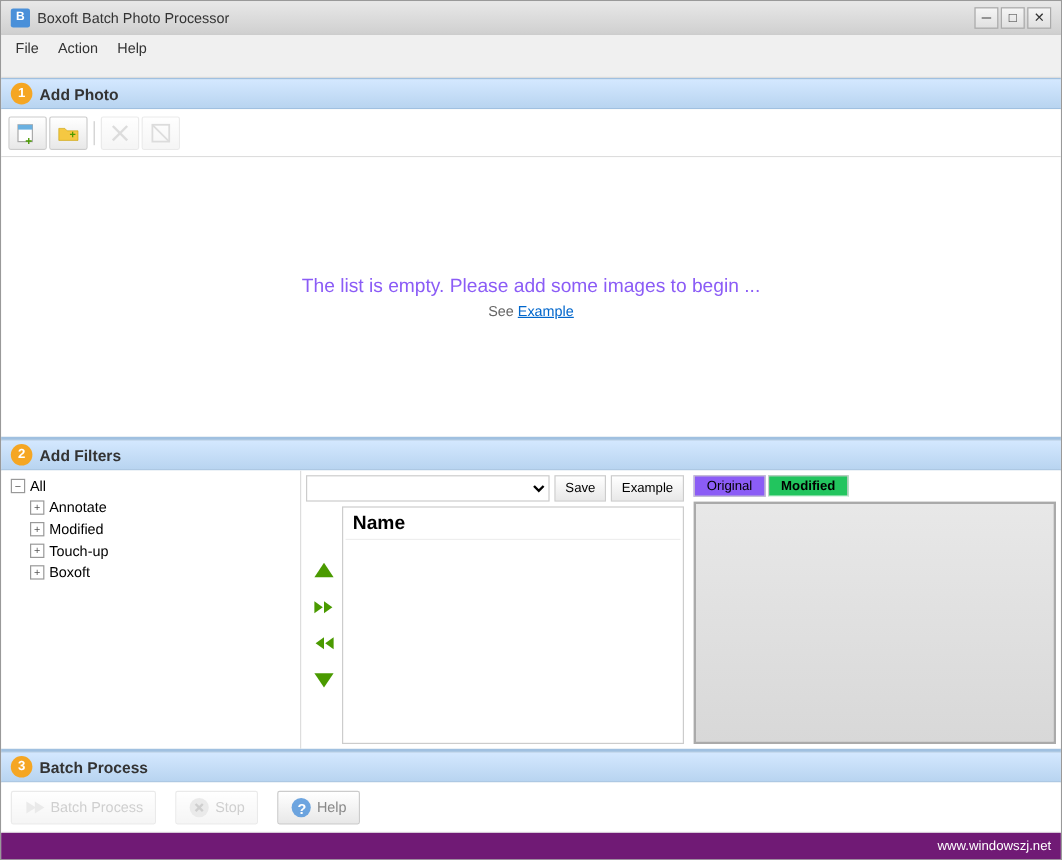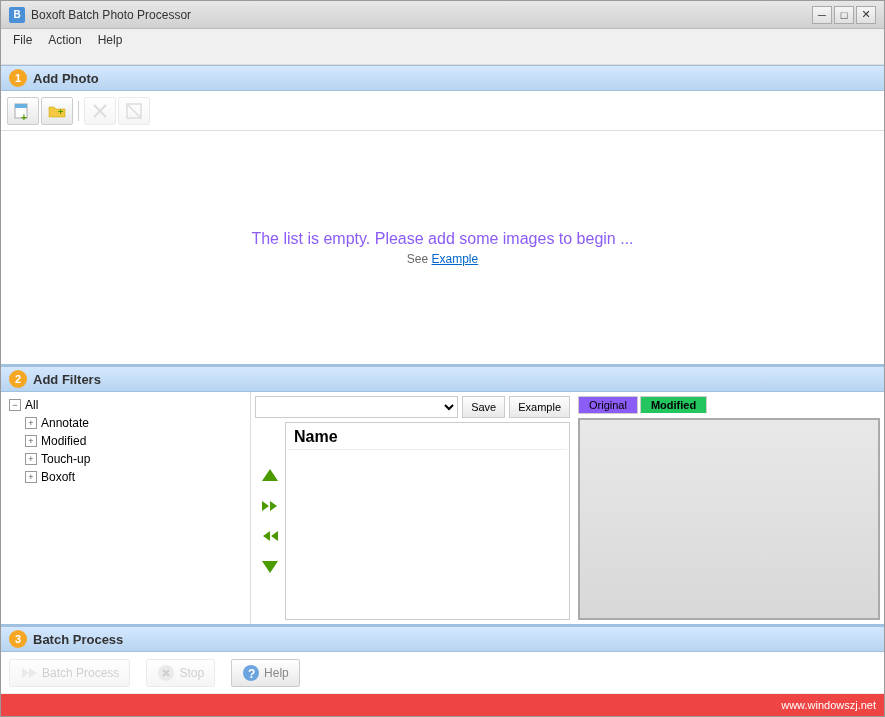--- a/index.html
+++ b/index.html
@@ -312,21 +312,21 @@
       padding: 4px 10px;
       border: 1px solid #ccc;
       background: linear-gradient(to bottom, #fff, #e8e8e8);
       cursor: pointer;
       font-size: 12px;
       border-radius: 2px;
       color: #888;
     }
     
     .watermark {
-      background: #ef4444;
+      background: #701a75;
       color: white;
       text-align: right;
       padding: 2px 8px;
       font-size: 11px;
       height: 22px;
       display: flex;
       align-items: center;
       justify-content: flex-end;
     }
     .disabled-icon { opacity: 0.4; }

